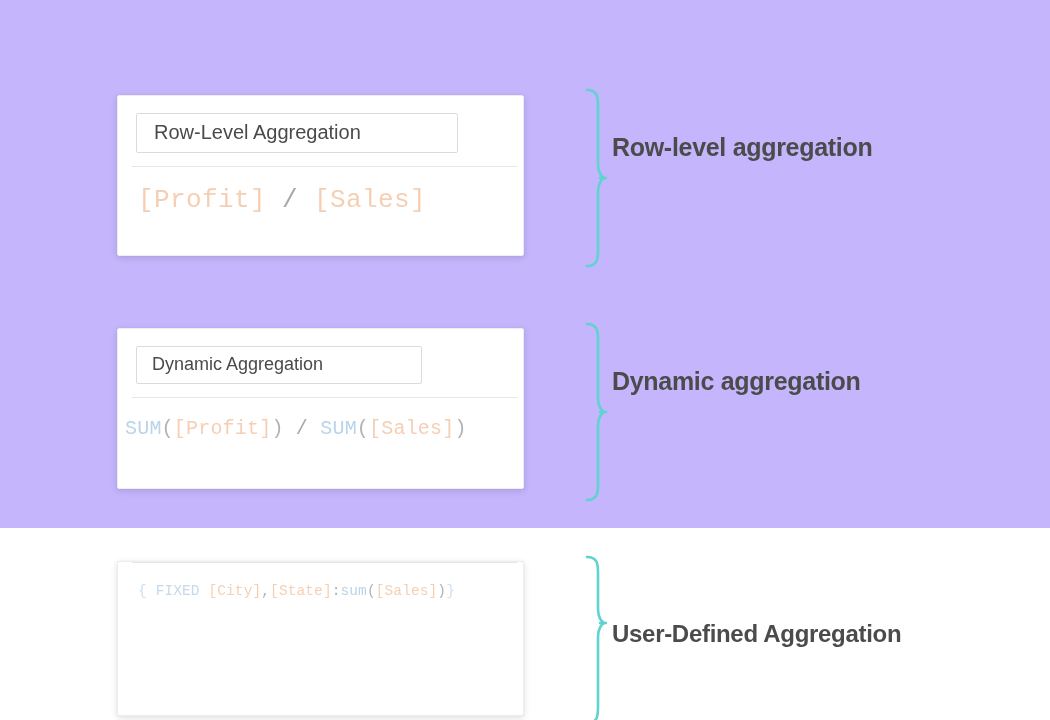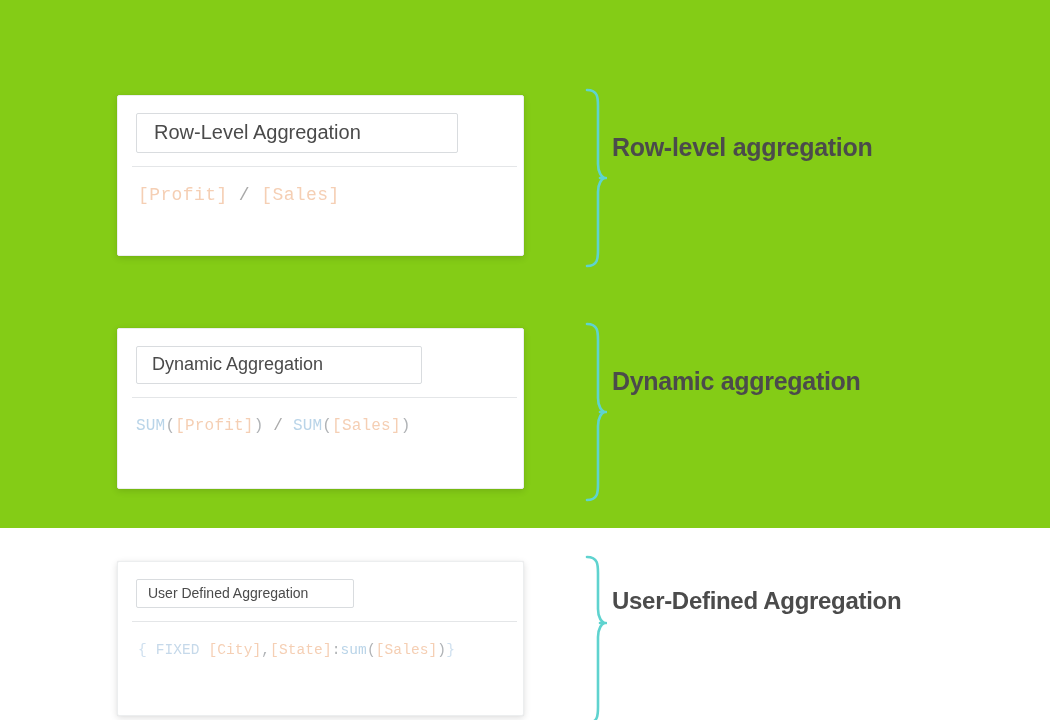--- a/index.html
+++ b/index.html
@@ -10,21 +10,21 @@
     height: 720px;
     background: #ffffff;
     font-family: "Liberation Sans", sans-serif;
     overflow: hidden;
   }
 
   .page {
     position: relative;
     width: 1050px;
     height: 528px;
-    background: #84cc16;
+    background: #c4b5fd;
   }
 
   
   .section {
     position: absolute;
     left: 0;
     width: 1050px;
   }
 
   
@@ -96,37 +96,37 @@
     color: #5c5c5c;
     line-height: 1.28;
     margin-top: 9px;
     max-width: 420px;
   }
 
   
   #section-0 { top: 0; }
   #section-0 .calc-card  { left: 117px; top: 95px;  width: 407px; height: 161px; }
   #section-0 .calc-title-box { font-size: 20px; padding: 7px 17px 8px 17px; min-width: 322px; }
-  #section-0 .calc-body  { font-size: 18px; letter-spacing: 0.4px; padding-top: 18px; }
+  #section-0 .calc-body  { font-size: 26px; letter-spacing: 0.4px; padding-top: 18px; }
   #section-0 .brace      { left: 549px; top: 88px; }
   #section-0 .desc       { left: 612px; top: 134px; }
 
   #section-1 { top: 0; }
   #section-1 .calc-card  { left: 117px; top: 328px; width: 407px; height: 161px; }
   #section-1 .calc-title-box { font-size: 18px; padding: 7px 15px 8px 15px; min-width: 286px; }
-  #section-1 .calc-body  { font-size: 16px; letter-spacing: 0.2px; padding-top: 19px; padding-left: 18px; }
+  #section-1 .calc-body  { font-size: 20px; letter-spacing: 0.2px; padding-top: 19px; padding-left: 7px; }
   #section-1 .brace      { left: 549px; top: 322px; }
   #section-1 .desc       { left: 612px; top: 368px; }
 
   #section-2 { top: 0; }
   #section-2 .calc-card  { left: 117px; top: 561px; width: 407px; height: 155px; }
   #section-2 .calc-title-box { font-size: 14px; padding: 5px 11px 6px 11px; min-width: 218px; }
   #section-2 .calc-body  { font-size: 14.5px; letter-spacing: 0.1px; padding-top: 20px; padding-left: 20px; }
   #section-2 .brace      { left: 549px; top: 555px; }
-  #section-2 .desc       { left: 612px; top: 588px; }
+  #section-2 .desc       { left: 612px; top: 621px; }
   #section-2 .desc-heading { font-size: 24px; }
 </style>
 </head>
 <body>
 
 <div class="page">
 
   <div class="section" id="section-0">
 
     <div class="calc-card">
@@ -171,23 +171,20 @@
     </span>
 
     <div class="desc">
       <div class="desc-heading">Dynamic aggregation</div>
     </div>
   </div>
 
   <div class="section" id="section-2">
 
     <div class="calc-card">
-      <div class="calc-title-wrap">
-        <div class="calc-title-box">User Defined Aggregation</div>
-      </div>
       <div class="calc-divider"></div>
       <div class="calc-body">
         <span class="tok-brace">{</span><span>&nbsp;</span><span class="tok-kw">FIXED</span><span>&nbsp;</span><span class="tok-field">[City]</span><span class="tok-punct">,</span><span class="tok-field">[State]</span><span class="tok-punct">:</span><span class="tok-func">sum</span><span class="tok-punct">(</span><span class="tok-field">[Sales]</span><span class="tok-punct">)</span><span class="tok-brace">}</span>
       </div>
     </div>
 
     <span class="brace">
       <svg width="58" height="170" viewBox="0 0 58 170" fill="none" aria-hidden="true">
         <path d="M18 2 C7 2 7 10 7 18 L7 54 C7 63 3 67 1 68 C3 69 7 73 7 82 L7 152 C7 160 7 168 18 168" stroke="#5fd3cf" stroke-width="2.6" stroke-linecap="round" fill="none" transform="translate(56,0) scale(-1,1)"></path>
         <path d="M51 68 L57 68" stroke="#5fd3cf" stroke-width="2.6" stroke-linecap="round"></path>

